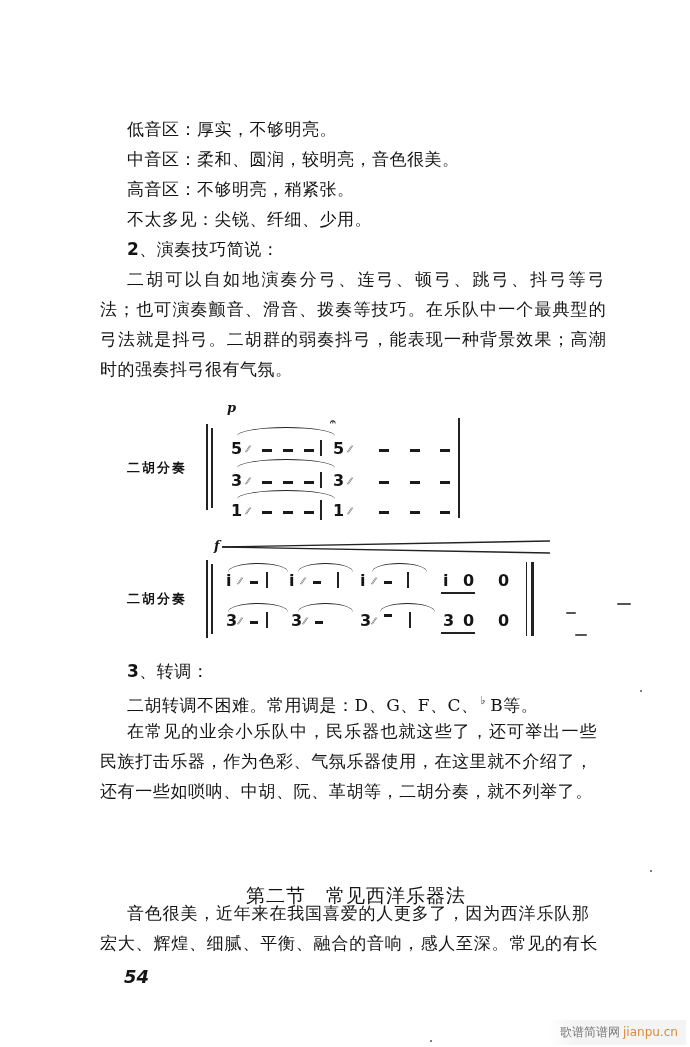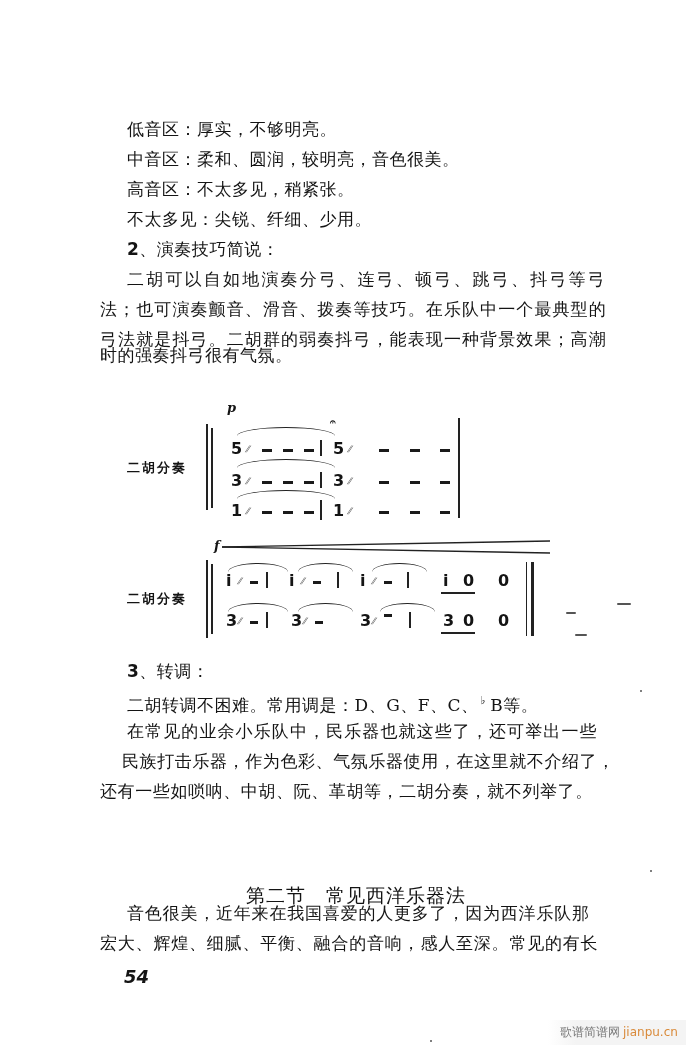--- a/index.html
+++ b/index.html
@@ -102,30 +102,30 @@
       padding: 4px 8px 4px 12px;
     }
     .watermark .site { color: #d98a3a; margin-left: 3px; }
     .speck { position: absolute; width: 2px; height: 2px; background: #555; border-radius: 1px; }
   </style>
 </head>
 <body>
 
 <div class="line" style="left:127px; top:118px;">低音区：厚实，不够明亮。</div>
 <div class="line" style="left:127px; top:148px;">中音区：柔和、圆润，较明亮，音色很美。</div>
-<div class="line" style="left:127px; top:178px;">高音区：不太多见，稍紧张。</div>
+<div class="line" style="left:127px; top:178px;">高音区：不够明亮，稍紧张。</div>
 <div class="line" style="left:127px; top:208px;">不太多见：尖锐、纤细、少用。</div>
 
 <div class="line" style="left:127px; top:238px;">
   <span class="heading-num">2</span><span>、演奏技巧简说：</span>
 </div>
 <div class="line" style="left:127px; top:268px; letter-spacing:2.2px;">二胡可以自如地演奏分弓、连弓、顿弓、跳弓、抖弓等弓</div>
 <div class="line" style="left:100px; top:298px; letter-spacing:1.1px;">法；也可演奏颤音、滑音、拨奏等技巧。在乐队中一个最典型的</div>
 <div class="line" style="left:100px; top:328px; letter-spacing:1.1px;">弓法就是抖弓。二胡群的弱奏抖弓，能表现一种背景效果；高潮</div>
-<div class="line" style="left:100px; top:344px;">时的强奏抖弓很有气氛。</div>
+<div class="line" style="left:100px; top:358px;">时的强奏抖弓很有气氛。</div>
 
 <div class="score" style="left:0; top:0;">
   <div class="dyn" style="left:227px; top:400px;">p</div>
   <div class="label" style="left:127px; top:459px;">二胡分奏</div>
   <div class="brace" style="left:206px; top:424px; height:86px;"></div>
   <div class="brace" style="left:211px; top:428px; height:80px;"></div>
   <div class="dyn" style="left:330px; top:416px; font-size:10px; font-style:normal;">𝄐</div>
 
   <div class="slur" style="left:237px; top:427px; width:98px;"></div>
   <div class="note" style="left:231px; top:440px;">5</div>
@@ -223,21 +223,21 @@
   <div class="barline" style="left:531px; top:562px; height:74px; width:3px;"></div>
 </div>
 
 <div class="line" style="left:127px; top:660px;">
   <span class="heading-num">3</span><span>、转调：</span>
 </div>
 <div class="line" style="left:127px; top:690px;">
   <span>二胡转调不困难。常用调是：D、G、F、C、</span><sup style="font-size:11px; margin:0 4px 0 2px;">♭</sup><span>B等。</span>
 </div>
 <div class="line" style="left:127px; top:720px; letter-spacing:1.1px;">在常见的业余小乐队中，民乐器也就这些了，还可举出一些</div>
-<div class="line" style="left:100px; top:750px; letter-spacing:0.6px;margin-left:22px;">民族打击乐器，作为色彩、气氛乐器使用，在这里就不介绍了，</div>
+<div class="line" style="left:100px; top:750px; letter-spacing:0.6px;">民族打击乐器，作为色彩、气氛乐器使用，在这里就不介绍了，</div>
 <div class="line" style="left:100px; top:780px; letter-spacing:0.6px;">还有一些如唢呐、中胡、阮、革胡等，二胡分奏，就不列举了。</div>
 
 <div class="section-title">第二节　常见西洋乐器法</div>
 
 <div class="line" style="left:127px; top:902px; letter-spacing:0.8px;">音色很美，近年来在我国喜爱的人更多了，因为西洋乐队那</div>
 <div class="line" style="left:100px; top:932px; letter-spacing:0.8px;">宏大、辉煌、细腻、平衡、融合的音响，感人至深。常见的有长</div>
 
 <div class="page-number">54</div>
 
 <div class="speck" style="left:566px; top:612px; width:10px; height:2px;"></div>

